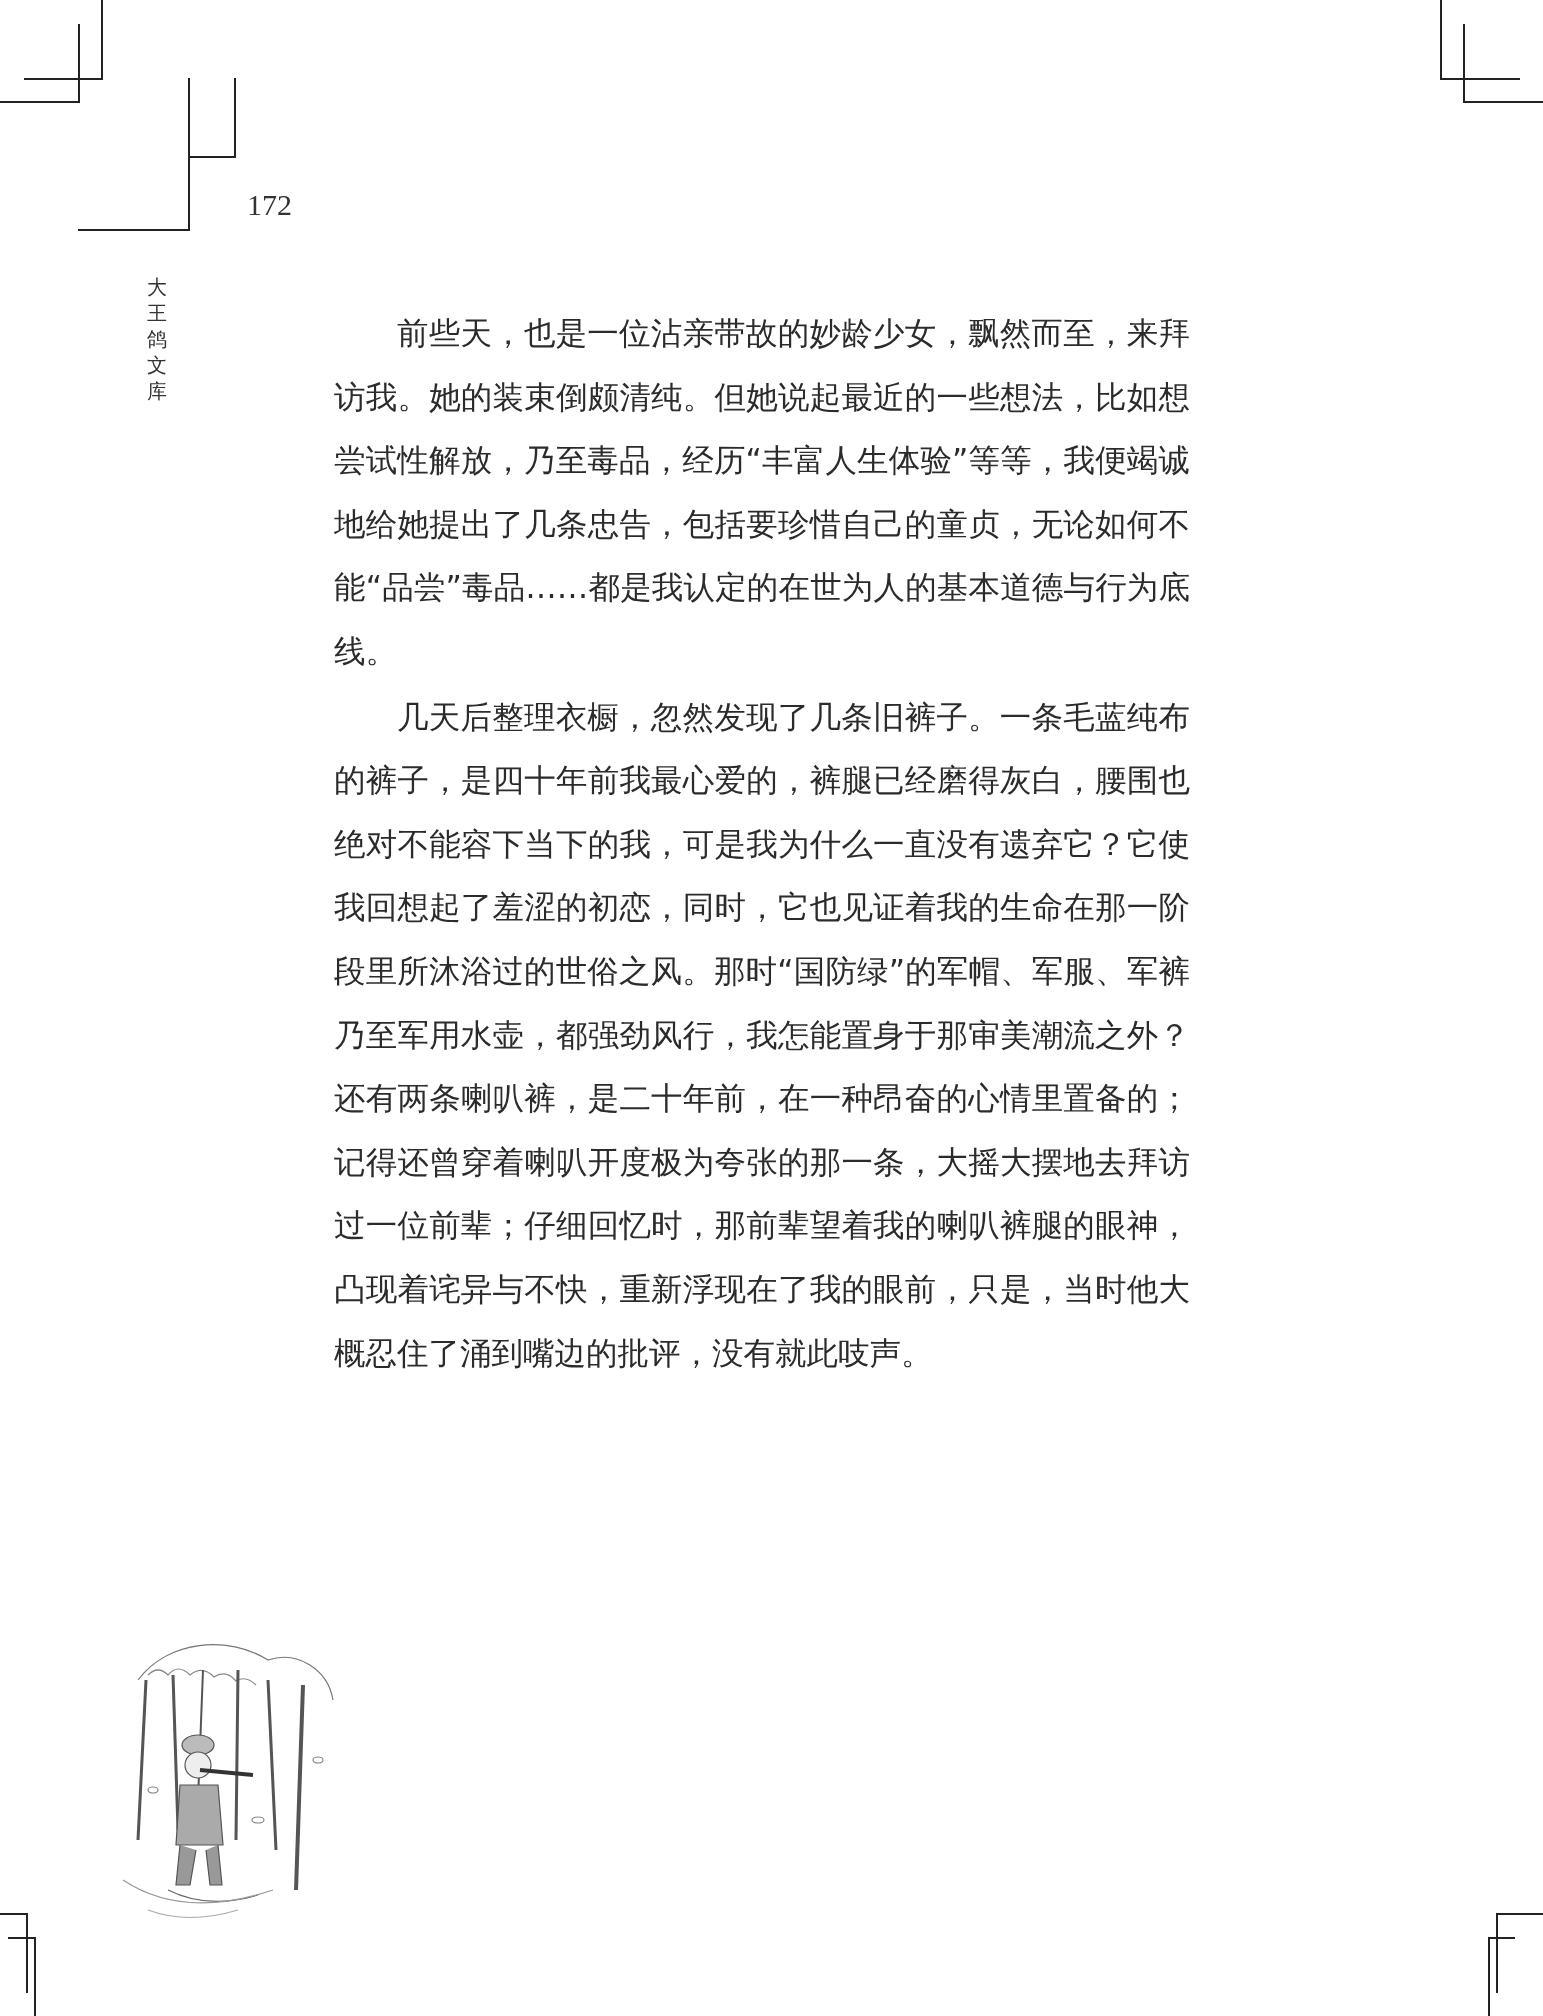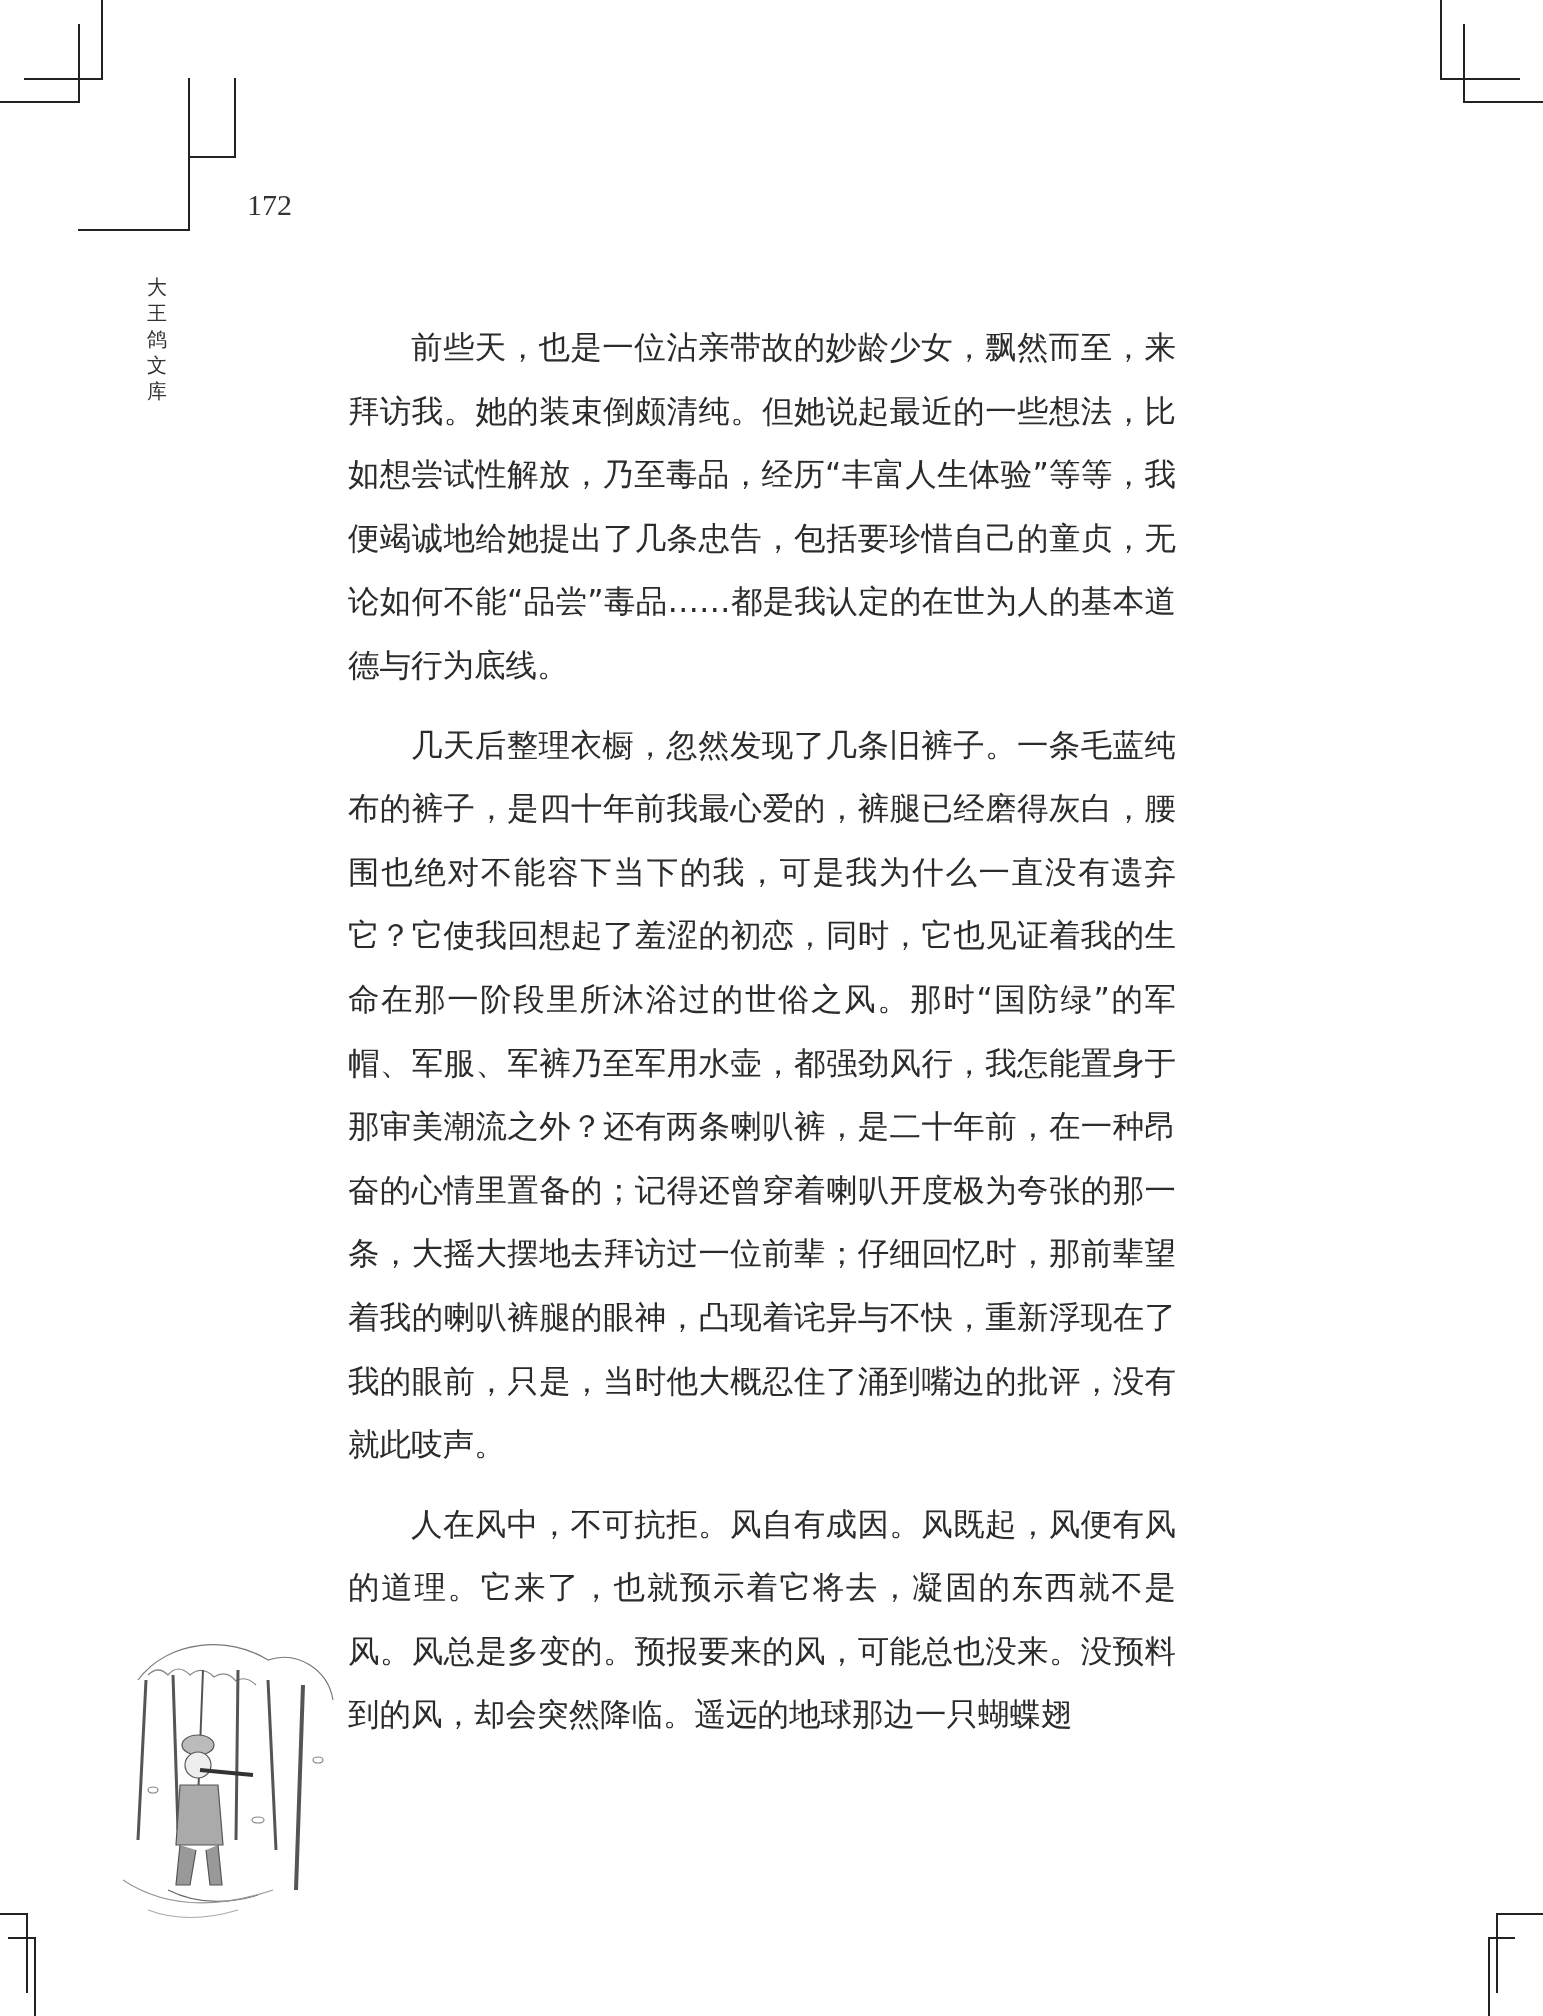--- a/index.html
+++ b/index.html
@@ -8,21 +8,21 @@
   .ln { position: absolute; background: #222; }
   .h { height: 2px; }
   .v { width: 2px; }
   .page-number { position: absolute; left: 211px; top: 188px; font-family: "Liberation Serif", "DejaVu Serif", serif;
                  font-size: 30px; color: #333; letter-spacing: 0px; margin-left: 36px; }
   .series { position: absolute; left: 146px; top: 274px; width: 22px; font-size: 20px; line-height: 26px;
             color: #333; text-align: center; }
   .series span { display: block; }
   .body-text { position: absolute; left: 332px; top: 300px; width: 860px; font-size: 31.5px; line-height: 63.6px;
                color: #2b2b2b; text-align: justify; text-justify: inter-character; }
-  .body-text p { margin: 16px; text-indent: 2em; }
+  .body-text p { margin: 2px; text-indent: 2em; }
   .illustration { position: absolute; left: 118px; top: 1640px; width: 230px; height: 290px; }
 </style>
 </head>
 <body>
 
 <div>
   <div class="ln v" style="left:101px; top:0; height:79px;"></div>
   <div class="ln h" style="left:24px; top:78px; width:79px;"></div>
   <div class="ln v" style="left:78px; top:24px; height:79px;"></div>
   <div class="ln h" style="left:0; top:101px; width:80px;"></div>
@@ -58,21 +58,20 @@
   <span>大</span>
   <span>王</span>
   <span>鸽</span>
   <span>文</span>
   <span>库</span>
 </div>
 
 <div class="body-text">
   <p>前些天，也是一位沾亲带故的妙龄少女，飘然而至，来拜访我。她的装束倒颇清纯。但她说起最近的一些想法，比如想尝试性解放，乃至毒品，经历“丰富人生体验”等等，我便竭诚地给她提出了几条忠告，包括要珍惜自己的童贞，无论如何不能“品尝”毒品……都是我认定的在世为人的基本道德与行为底线。</p>
   <p>几天后整理衣橱，忽然发现了几条旧裤子。一条毛蓝纯布的裤子，是四十年前我最心爱的，裤腿已经磨得灰白，腰围也绝对不能容下当下的我，可是我为什么一直没有遗弃它？它使我回想起了羞涩的初恋，同时，它也见证着我的生命在那一阶段里所沐浴过的世俗之风。那时“国防绿”的军帽、军服、军裤乃至军用水壶，都强劲风行，我怎能置身于那审美潮流之外？还有两条喇叭裤，是二十年前，在一种昂奋的心情里置备的；记得还曾穿着喇叭开度极为夸张的那一条，大摇大摆地去拜访过一位前辈；仔细回忆时，那前辈望着我的喇叭裤腿的眼神，凸现着诧异与不快，重新浮现在了我的眼前，只是，当时他大概忍住了涌到嘴边的批评，没有就此吱声。</p>
-  <p>人在风中，不可抗拒。风自有成因。风既起，风便有风的道理。它来了，也就预示着它将去，凝固的东西就不是风。风总是多变的。预报要来的风，可能总也没来。没预料到的风，却会突然降临。遥远的地球那边一只蝴蝶翅</p>
 </div>
 
 <div class="illustration">
   <svg width="230" height="290" viewBox="0 0 230 290">
     <g stroke="#555" fill="none" stroke-width="1.2">
 
       <path d="M20,40 C50,0 110,-5 150,20 C180,10 210,30 215,60" stroke="#777"></path>
       <path d="M30,35 q10,-10 20,0 q10,-12 22,0 q12,-10 24,2 q12,-8 22,4 q10,-6 20,4" stroke="#888"></path>
 
       <path d="M28,40 L20,200" stroke-width="3"></path>

